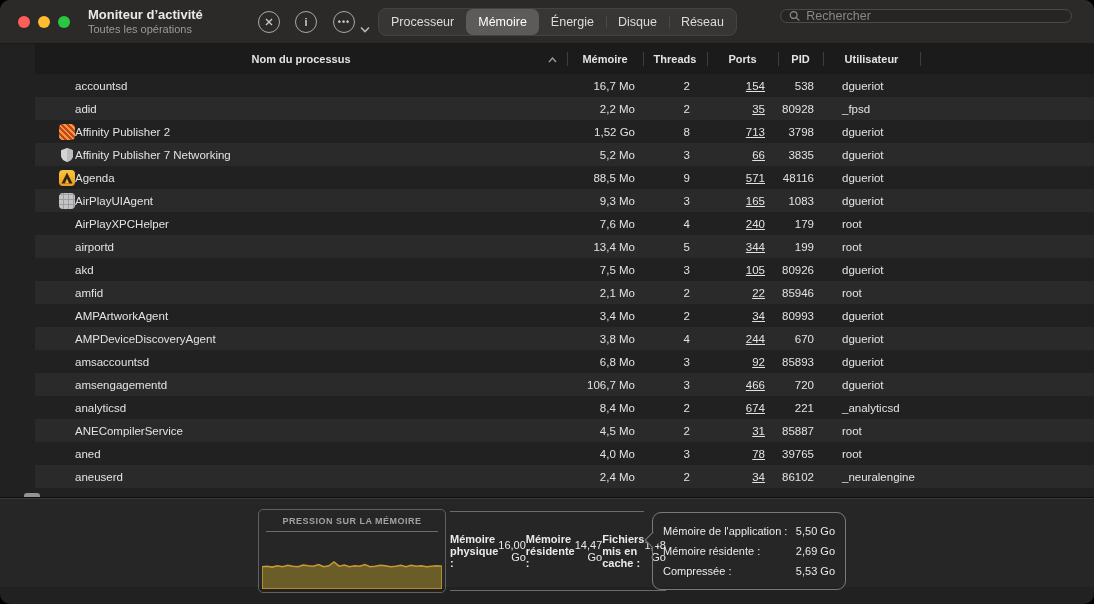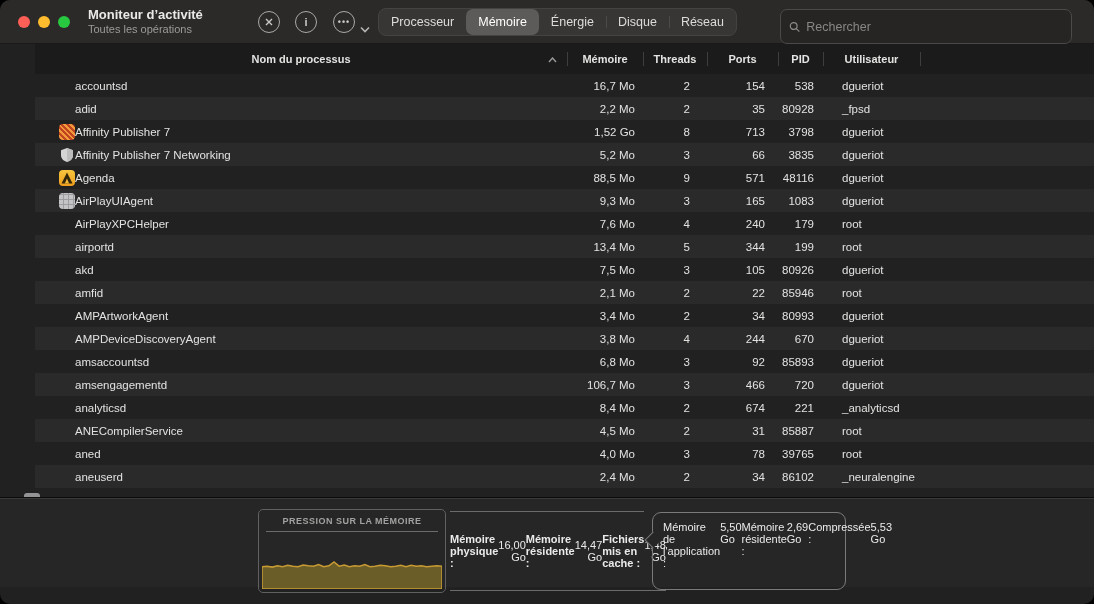--- a/index.html
+++ b/index.html
@@ -18,40 +18,40 @@
   .btn-x { left:258px; font-size:10px; }
   .btn-i { left:295px; font-style:normal; font-size:11px; font-weight:bold; }
   .btn-more { left:333px; letter-spacing:1px; font-size:9px; font-weight:bold; }
   .chev { position:absolute; left:360px; top:19px; }
 
   .segctl { position:absolute; left:378px; top:8px; height:28px; display:flex; background:#383634; border:1px solid #454341; border-radius:8px; overflow:hidden; }
   .seg { display:flex; align-items:center; padding:0 12px; font-size:12.5px; color:#dddcda; position:relative; }
   .seg.divided::before { content:""; position:absolute; left:0; top:7px; bottom:7px; width:1px; background:#4c4a48; }
   .seg.selected { background:#5d5b59; border-radius:7px; color:#ffffff; }
 
-  .searchbox { position:absolute; left:780px; top:9px; width:292px; height:35px; background:#262524; border:1px solid #4b4a48; border-radius:7px; display:flex; align-items:center; padding:0 8px; gap:6px; }
+  .searchbox { position:absolute; left:780px; top:9px; width:292px; height:14px; background:#262524; border:1px solid #4b4a48; border-radius:7px; display:flex; align-items:center; padding:0 8px; gap:6px; }
   .searchbox input { background:transparent; border:none; outline:none; color:#d8d8d6; font-size:12.5px; width:100%; font-family:"Liberation Sans", sans-serif; }
   .searchbox input::placeholder { color:#878785; }
 
   
   .grid-cols { display:grid; grid-template-columns:532px 76px 64px 71px 45px 97px 1fr;margin-left:35px; }
   .thead { height:30px; background:#1b1b1b; align-items:center; }
   .hcell { position:relative; height:100%; display:flex; align-items:center; justify-content:center; font-size:11px; font-weight:bold; color:#e3e3e1; }
   .hcell:not(:first-child)::before { content:""; position:absolute; left:0; top:8px; bottom:8px; width:1px; background:#3e3e3e; }
   .hcell .sort-chevron { position:absolute; right:10px; color:#9a9a98; }
 
   .tbody { }
   .prow { height:23px; align-items:center; font-size:11.5px; color:#e2e2e0; }
   .prow.alt { background:#2a2a2b; }
   .cell { display:flex; align-items:center; height:100%; }
   .cell.name { padding-left:24px; }
   .cell.num { justify-content:flex-end; }
   .cell.mem { padding-right:8px; }
   .cell.thr { padding-right:17px; }
-  .cell.prt { padding-right:13px; }
+  .cell.prt { padding-right:13px;text-decoration:underline; }
   .cell.pid { padding-right:9px; }
   .cell.usr { padding-left:19px; }
 
   .picon { width:16px; height:16px; flex:0 0 16px; border-radius:4px; }
   .picon.none { background:transparent; }
   .picon.affinity { background:repeating-linear-gradient(45deg,#c2431f 0 2px,#f09a3c 2px 4px); }
   .picon.airplay { background:#c4c4c6;
     background-image:repeating-linear-gradient(0deg,transparent 0 4px,#9d9d9f 4px 5px),repeating-linear-gradient(90deg,transparent 0 4px,#9d9d9f 4px 5px); }
   .picon.agenda { background:linear-gradient(#f8c63e,#ee9d1c); position:relative; overflow:hidden; }
   .picon.shield { border-radius:0; background:transparent; }
@@ -65,21 +65,21 @@
   .pressure-title { margin-top:6px; text-align:center; font-size:9px; font-weight:bold; letter-spacing:0.5px; color:#a2a2a0; }
   .pressure-rule { height:1px; background:#6b6b6b; margin:5px 7px 0 7px; }
   .pressure-chart { position:absolute; left:3px; right:3px; bottom:3px; height:43px; }
   .pressure-chart svg { width:100%; height:100%; display:block; }
 
   .memstats { position:absolute; left:450px; top:13px; width:194px; height:80px; display:flex; flex-direction:row; border-top:1px solid #6b6b6b; }
   .mrow { flex:1; display:flex; align-items:center; justify-content:space-between; border-bottom:1px solid #6b6b6b; font-size:11px; color:#eaeaea; }
   .mrow .lbl { font-weight:bold; }
   .mrow .val { text-align:right; }
 
-  .appstats { position:absolute; left:652px; top:14px; width:194px; height:78px; border:1px solid #7a7a7a; border-radius:9px; padding:8px 10px; display:flex; justify-content:space-around; }
+  .appstats { position:absolute; left:652px; top:14px; width:194px; height:78px; border:1px solid #7a7a7a; border-radius:9px; padding:8px 10px; display:flex; flex-direction:column; justify-content:space-around; }
   .appstats::before { content:""; position:absolute; left:-6px; top:50%; margin-top:-17px; width:11px; height:11px; background:#262626; border-left:1px solid #7a7a7a; border-bottom:1px solid #7a7a7a; transform:rotate(45deg); }
   .arow { display:flex; justify-content:space-between; font-size:11px; color:#eaeaea; }
 </style>
 </head>
 <body>
 
 <div class="window">
 
   <div class="titlebar">
     <div class="traffic">
@@ -174,21 +174,21 @@
         <div class="cell num mem">2,2 Mo</div>
         <div class="cell num thr">2</div>
         <div class="cell num prt">35</div>
         <div class="cell num pid">80928</div>
         <div class="cell usr">_fpsd</div>
         <div class="cell"></div>
       </div>
       <div class="prow grid-cols">
         <div class="cell name">
           <span class="picon affinity"></span>
-          <span>Affinity Publisher 7</span>
+          <span>Affinity Publisher 2</span>
         </div>
         <div class="cell num mem">1,52 Go</div>
         <div class="cell num thr">8</div>
         <div class="cell num prt">713</div>
         <div class="cell num pid">3798</div>
         <div class="cell usr">dgueriot</div>
         <div class="cell"></div>
       </div>
       <div class="prow grid-cols alt">
         <div class="cell name">

